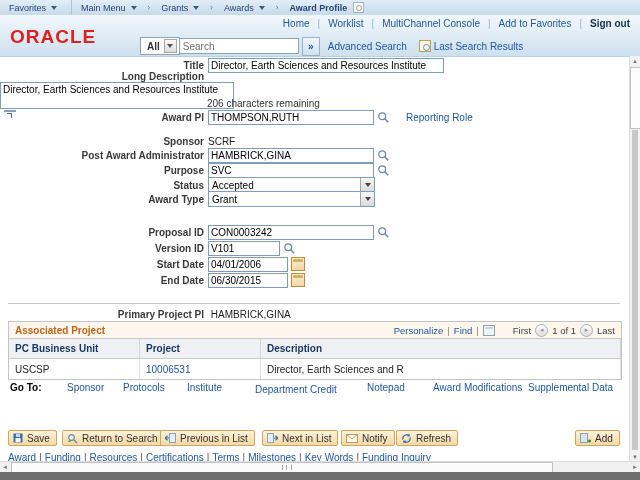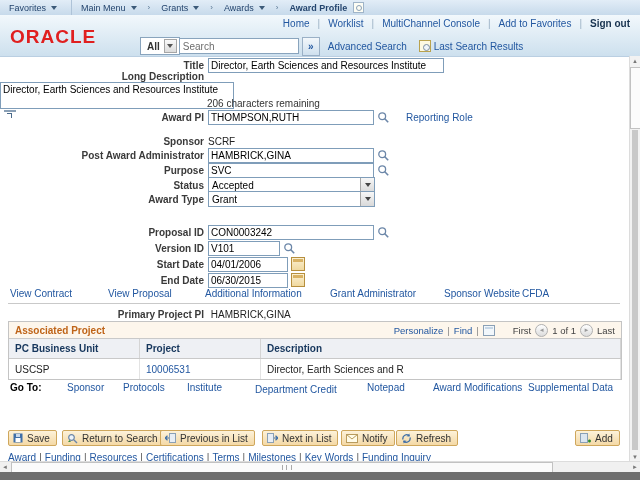--- a/index.html
+++ b/index.html
@@ -298,28 +298,20 @@
     <input class="finput" style="width: 74px;" type="text" value="04/01/2006">
     <span class="calico"></span>
   </div>
 
   <div class="frow" style="top:272px;">
     <span class="flabel">End Date</span>
     <input class="finput" style="width: 74px;" type="text" value="06/30/2015">
     <span class="calico"></span>
   </div>
 
-  <div class="linksrow">
-    <span style="left:10px;"><a>View Contract</a></span>
-    <span style="left:108px;"><a>View Proposal</a></span>
-    <span style="left:205px;"><a>Additional Information</a></span>
-    <span style="left:330px;"><a>Grant Administrator</a></span>
-    <span style="left:444px;"><a>Sponsor Website</a></span>
-    <span style="left:522px;"><a>CFDA</a></span>
-  </div>
 
   <div class="divider"></div>
 
   <div class="ppi-row">
     <span class="flabel" style="display:inline-block;">Primary Project PI</span>
     <span class="ftext">HAMBRICK,GINA</span>
   </div>
 
   <div class="grid">
     <div class="grid-title">

